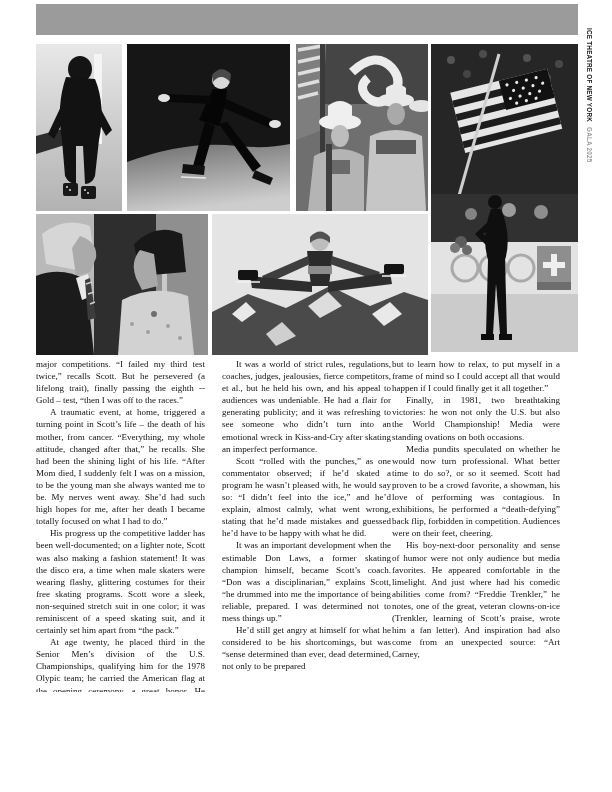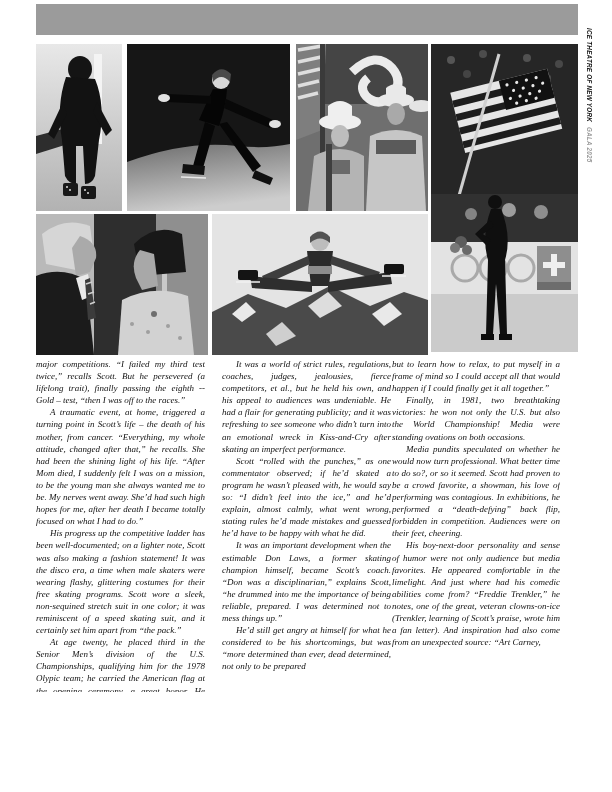--- a/index.html
+++ b/index.html
@@ -1,17 +1,17 @@
 <!DOCTYPE html>
 <html><head>
 <meta charset="utf-8">
 <style>
   html,body{margin:0;padding:0;background:#ffffff;}
   .page{position:relative;width:612px;height:692px;background:#ffffff;overflow:hidden;
-        font-family:"Liberation Serif", serif;color:#111;font-style:italic;}
+        font-family:"Liberation Serif", serif;color:#111;}
   .topbar{position:absolute;left:36px;top:4px;width:542px;height:31px;background:#9b9b9b;}
   .margin-label{position:absolute;left:586px;top:28px;height:340px;
         writing-mode:vertical-rl;font-family:"Liberation Sans", sans-serif;
         font-size:6.3px;font-weight:bold;letter-spacing:0.25px;white-space:nowrap;}
   .margin-label .t{color:#1a1a1a;}
   .margin-label .s{color:#9a9a9a;margin-top:3px;}
   .photo{position:absolute;overflow:hidden;background:#888;}
   .photo svg{display:block;width:100%;height:100%;}
   .p1{left:36px;top:44px;width:86px;height:167px;}
   .p2{left:127px;top:44px;width:163px;height:167px;}
@@ -221,23 +221,23 @@
 
   <div class="col col-1">
     <p>major competitions.  “I failed my third test twice,” recalls Scott.  But he persevered (a lifelong trait),  finally passing the eighth -- Gold – test, “then I was off to the races.”</p>
     <p class="indent">A traumatic event, at home, triggered a turning point in Scott’s life – the death of his mother, from cancer.  “Everything, my whole attitude, changed after that,” he recalls.  She had been the shining light of his life.  “After Mom died, I suddenly felt I was on a mission, to be the young man she always wanted me to be.  My nerves went away.  She’d had such high hopes for me, after her death I became totally focused on what I had to do.”</p>
     <p class="indent">His progress up the competitive ladder has been well-documented; on a lighter note, Scott was also making a fashion statement!  It was the disco era, a time when male skaters were wearing flashy, glittering costumes for their free skating programs.  Scott wore a sleek, non-sequined stretch suit in one color; it was reminiscent of a speed skating suit, and it certainly set him apart from “the pack.”</p>
     <p class="indent">At age twenty, he placed third in the Senior Men’s division of the U.S. Championships, qualifying him for the 1978 Olypic team; he carried the American flag at the opening ceremony, a great honor.  He competed in Worlds</p>
   </div>
 
   <div class="col col-2">
     <p class="indent">It was a world of strict rules, regulations, coaches, judges, jealousies, fierce competitors, et al., but he held his own, and his appeal to audiences was undeniable.  He had a flair for generating publicity;  and it was refreshing to see someone who didn’t turn into an emotional wreck in Kiss-and-Cry after skating an imperfect performance.</p>
-    <p class="indent">Scott “rolled with the punches,” as one commentator observed; if he’d skated a program he wasn’t pleased with, he would say so: “I didn’t feel into the ice,” and he’d explain, almost calmly, what went wrong, stating rules he’d made mistakes and guessed he’d have to be happy with what he did.</p>
+    <p class="indent">Scott “rolled with the punches,” as one commentator observed; if he’d skated a program he wasn’t pleased with, he would say so: “I didn’t feel into the ice,” and he’d explain, almost calmly, what went wrong, stating that he’d made mistakes and guessed he’d have to be happy with what he did.</p>
     <p class="indent">It was an important development when the estimable Don Laws, a former skating champion himself, became Scott’s coach.  “Don was a disciplinarian,” explains Scott, “he drummed into me the importance of being reliable, prepared.  I was determined not to mess things up.”</p>
-    <p class="indent">He’d still get angry at himself for what he considered to be his shortcomings, but was “more determined than ever, dead determined, not only to be prepared</p>
+    <p class="indent">He’d still get angry at himself for what he considered to be his shortcomings, but was “sense determined than ever, dead determined, not only to be prepared</p>
   </div>
 
   <div class="col col-3">
     <p>but to learn how to relax, to put myself in a frame of mind so I could accept all that would happen if I could finally get it all together.”</p>
     <p class="indent">Finally, in 1981, two breathtaking victories:  he won not only the U.S. but also the World Championship!  Media were standing ovations on both occasions.</p>
     <p class="indent">Media pundits speculated on whether he would now turn professional.  What better time to do so?, or so it seemed.  Scott had proven to be a crowd favorite, a showman, his love of performing was contagious. In exhibitions, he performed a “death-defying” back flip, forbidden in competition.  Audiences were on their feet, cheering.</p>
     <p class="indent">His boy-next-door personality and sense of humor were not only audience but media favorites.  He appeared comfortable in the limelight.  And just where had his comedic abilities come from? “Freddie Trenkler,” he notes, one of the great, veteran clowns-on-ice (Trenkler, learning of Scott’s praise, wrote him a fan letter).  And inspiration had also come from an unexpected source:  “Art Carney,</p>
   </div>
 
   <div class="page-number">11</div>

